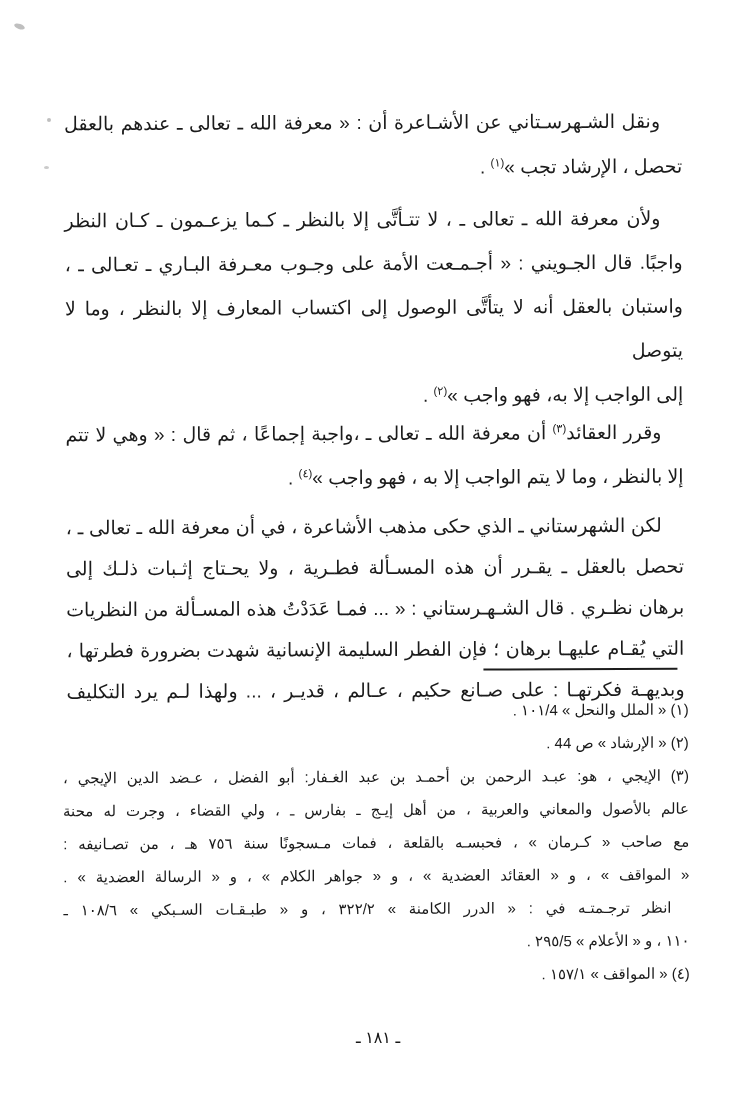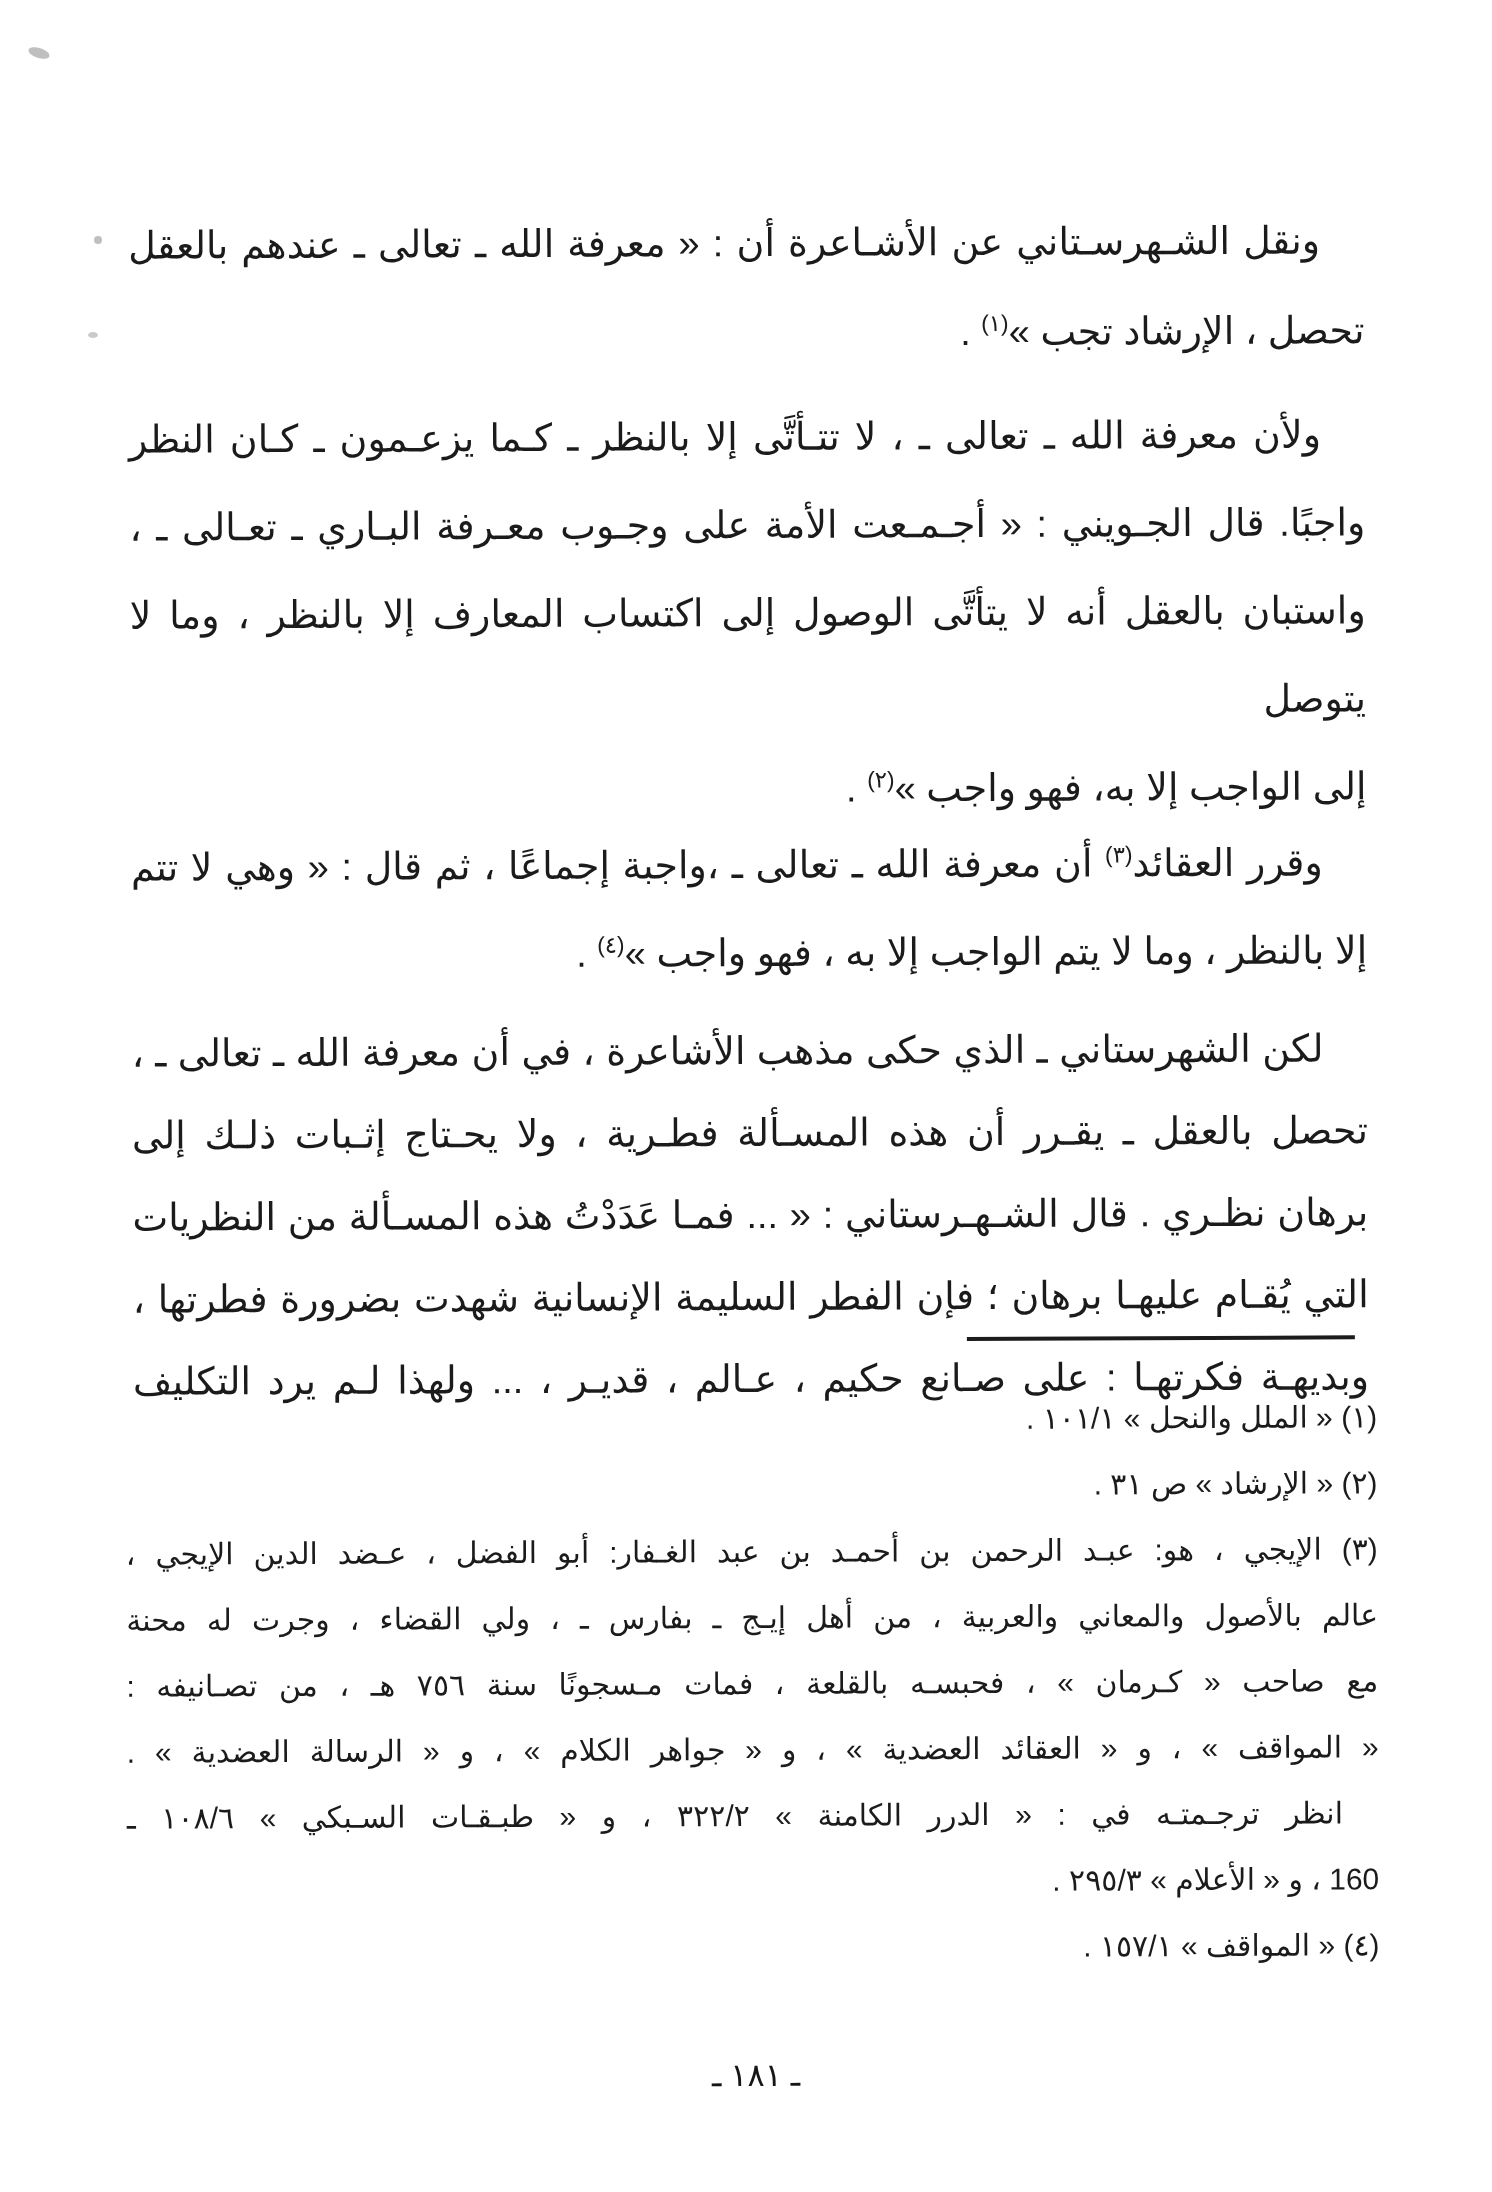--- a/index.html
+++ b/index.html
@@ -121,26 +121,26 @@
           <div class="line"><span>تحصل بالعقل ـ يقـرر أن هذه المسـألة فطـرية ، ولا يحـتاج إثـبات ذلـك إلى</span></div>
           <div class="line"><span>برهان نظـري . قال الشـهـرستاني : « ... فمـا عَدَدْتُ هذه المسـألة من النظريات</span></div>
           <div class="line"><span>التي يُقـام عليهـا برهان ؛ فإن الفطر السليمة الإنسانية شهدت بضرورة فطرتها ،</span></div>
           <div class="line"><span>وبديهـة فكرتهـا : على صـانع حكيم ، عـالم ، قديـر ، ... ولهذا لـم يرد التكليف</span></div>
         </div>
       </main>
 
     <div class="fn-sep"></div>
 
     <section class="footnotes" id="footnotes">
-        <div class="line end"><span>(١) « الملل والنحل » ١٠١/١ .</span></div>
-        <div class="line end"><span>(٢) « الإرشاد » ص ٣١ .</span></div>
+        <div class="line end"><span>(١) « الملل والنحل » ١٠١/4 .</span></div>
+        <div class="line end"><span>(٢) « الإرشاد » ص 44 .</span></div>
         <div class="line"><span>(٣) الإيجي ، هو: عبـد الرحمن بن أحمـد بن عبد الغـفار: أبو الفضل ، عـضد الدين الإيجي ،</span></div>
         <div class="line"><span>عالم بالأصول والمعاني والعربية ، من أهل إيـج ـ بفارس ـ ، ولي القضاء ، وجرت له محنة</span></div>
         <div class="line"><span>مع صاحب « كـرمان » ، فحبسـه بالقلعة ، فمات مـسجونًا سنة ٧٥٦ هـ ، من تصـانيفه :</span></div>
         <div class="line"><span>« المواقف » ، و « العقائد العضدية » ، و « جواهر الكلام » ، و « الرسالة العضدية » .</span></div>
         <div class="line indent"><span>انظر ترجـمتـه في : « الدرر الكامنة » ٣٢٢/٢ ، و « طبـقـات السـبكي » ١٠٨/٦ ـ</span></div>
-        <div class="line end"><span>160 ، و « الأعلام » ٢٩٥/٣ .</span></div>
+        <div class="line end"><span>١١٠ ، و « الأعلام » ٢٩٥/5 .</span></div>
         <div class="line end"><span>(٤) « المواقف » ١٥٧/١ .</span></div>
       </section>
 
     <div class="page-number">ـ ١٨١ ـ</div>
   </div>
 </div>
 
 </body></html>

